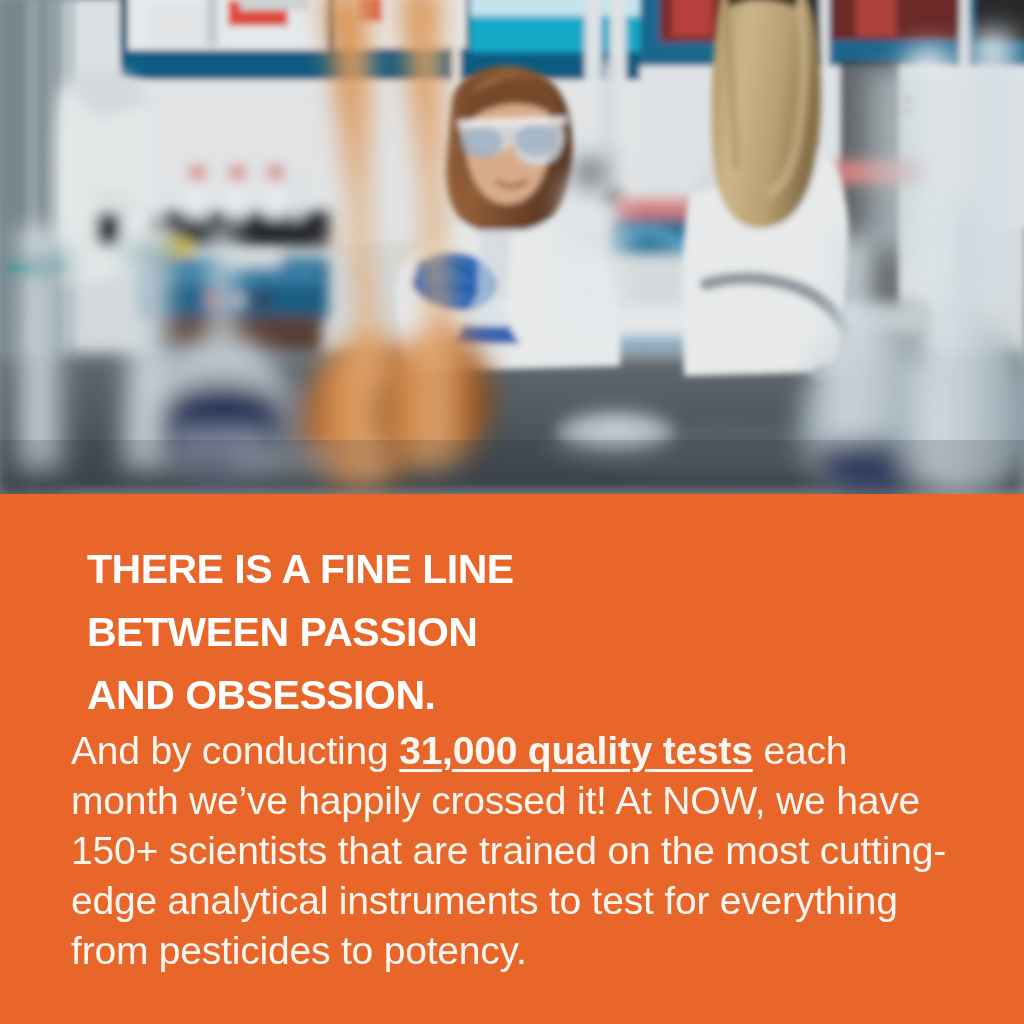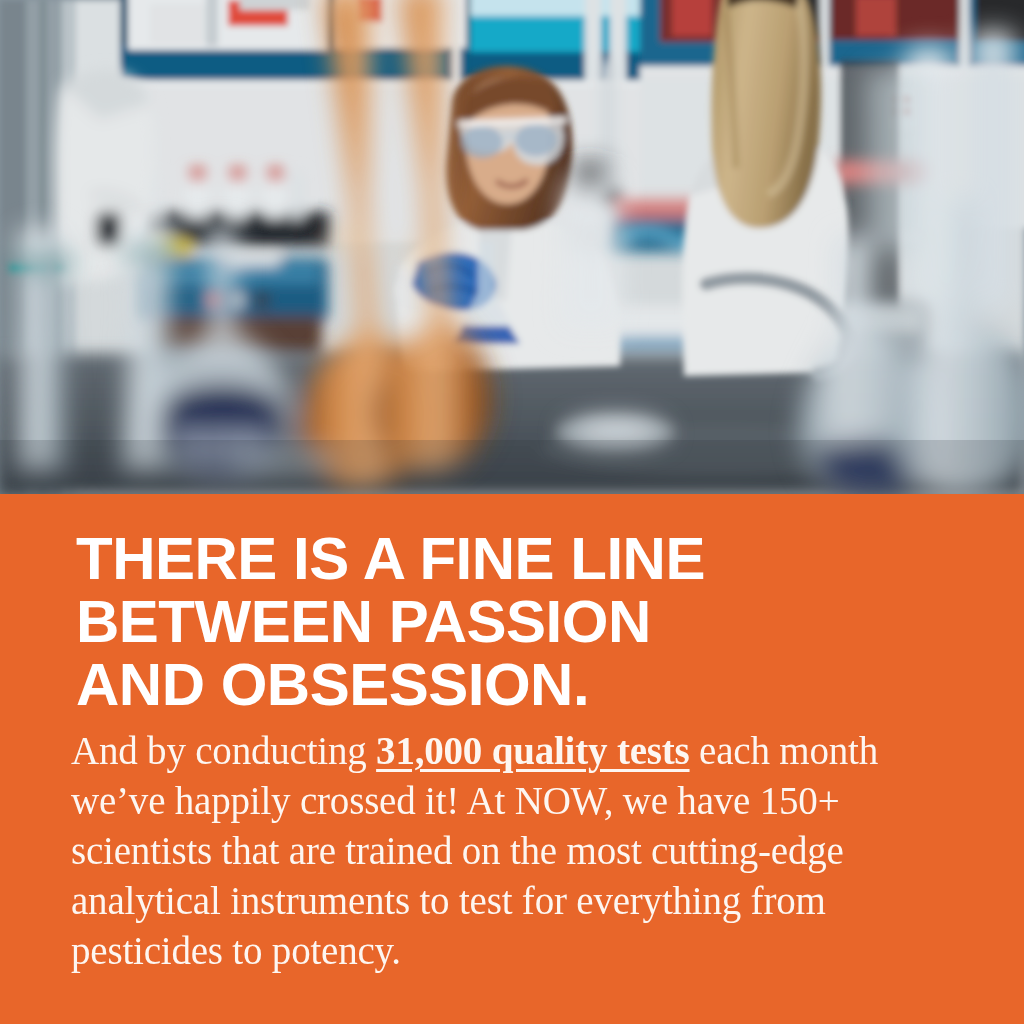--- a/index.html
+++ b/index.html
@@ -40,39 +40,39 @@
     width: 1024px;
     height: 530px;
     background: #E8662A;
   }
 
   .headline {
     position: absolute;
     left: 72px;
     top: 29px;
     width: 900px;
-    margin: 4px;
+    margin: 15px;
     color: #FFFFFF;
     font-family: "Liberation Sans", sans-serif;
     font-weight: 700;
-    font-size: 60px;
+    font-size: 41px;
     line-height: 63px;
     letter-spacing: -0.5px;
     text-transform: uppercase;
     white-space: pre-line;
   }
 
   .bodycopy {
     position: absolute;
     left: 71px;
     top: 232px;
     width: 880px;
     margin: 0;
     color: #FDF6F1;
-    font-family: Liberation Serif, serif;
+    font-family: Liberation Sans, sans-serif;
     font-weight: 400;
     font-size: 39px;
     line-height: 50px;
     letter-spacing: -0.2px;
   }
   .bodycopy .emph {
     font-weight: 700;
     text-decoration: underline;
     text-underline-offset: 5px;
     text-decoration-thickness: 3px;

